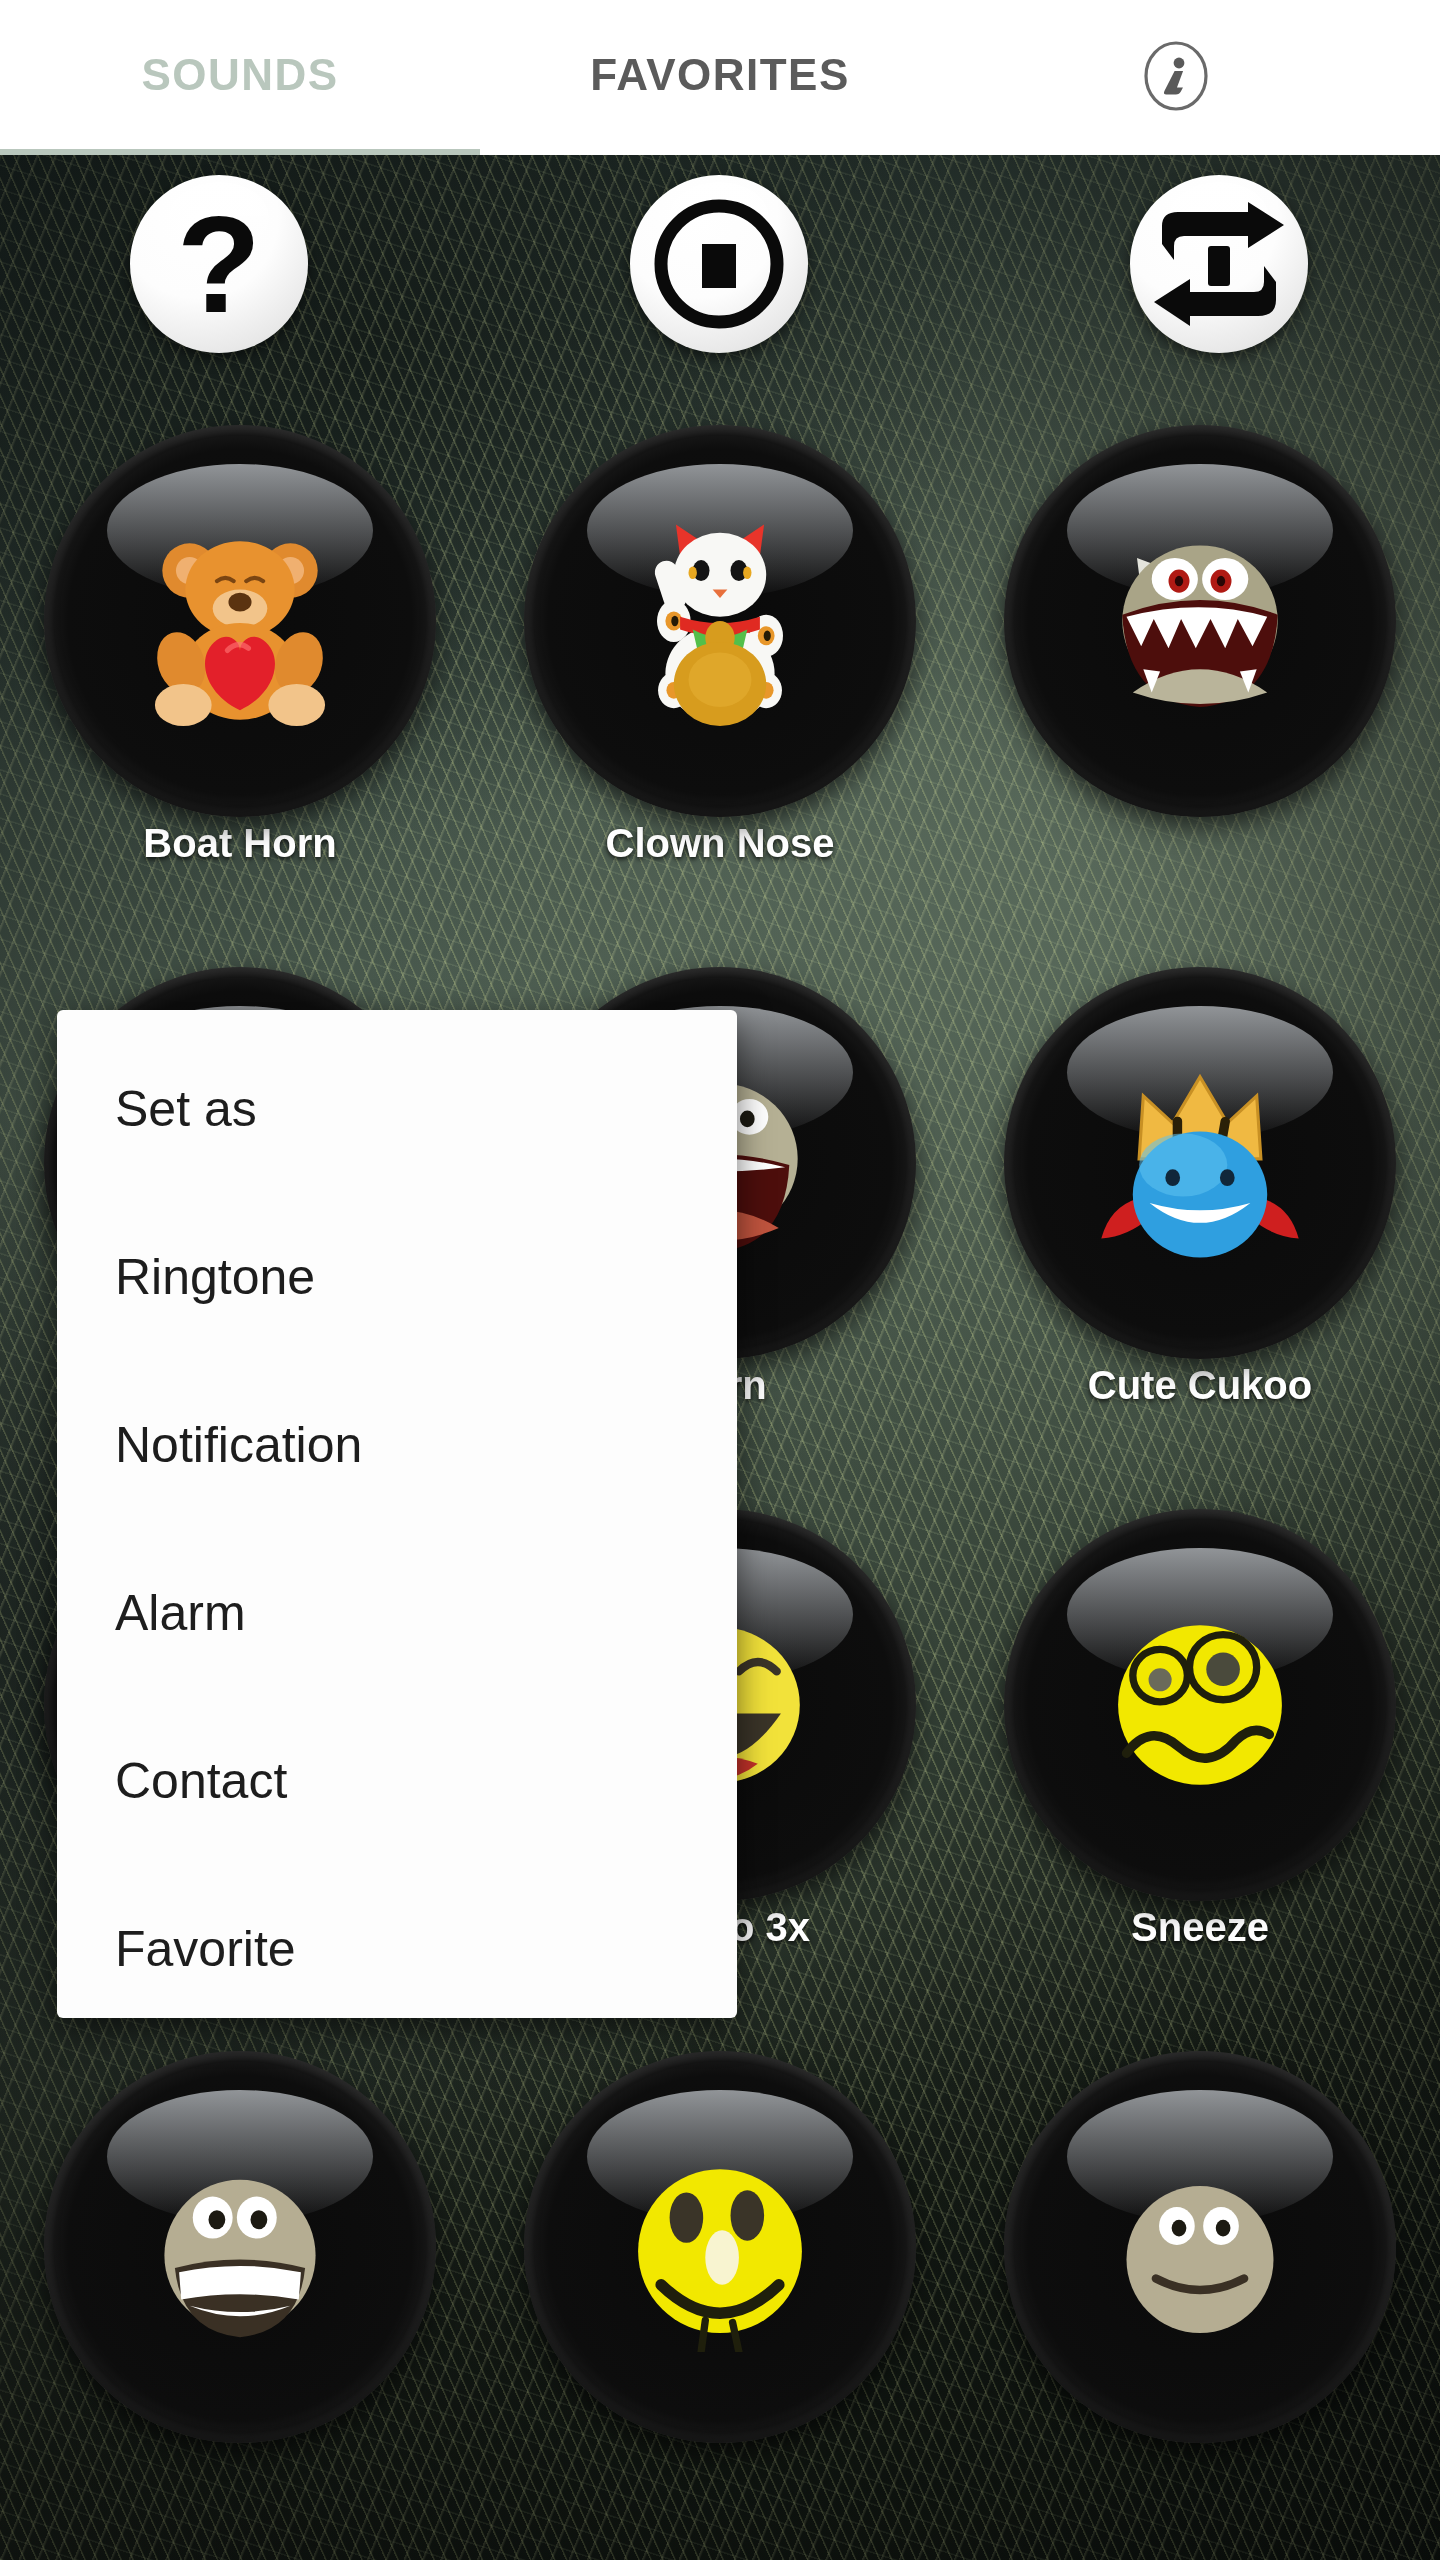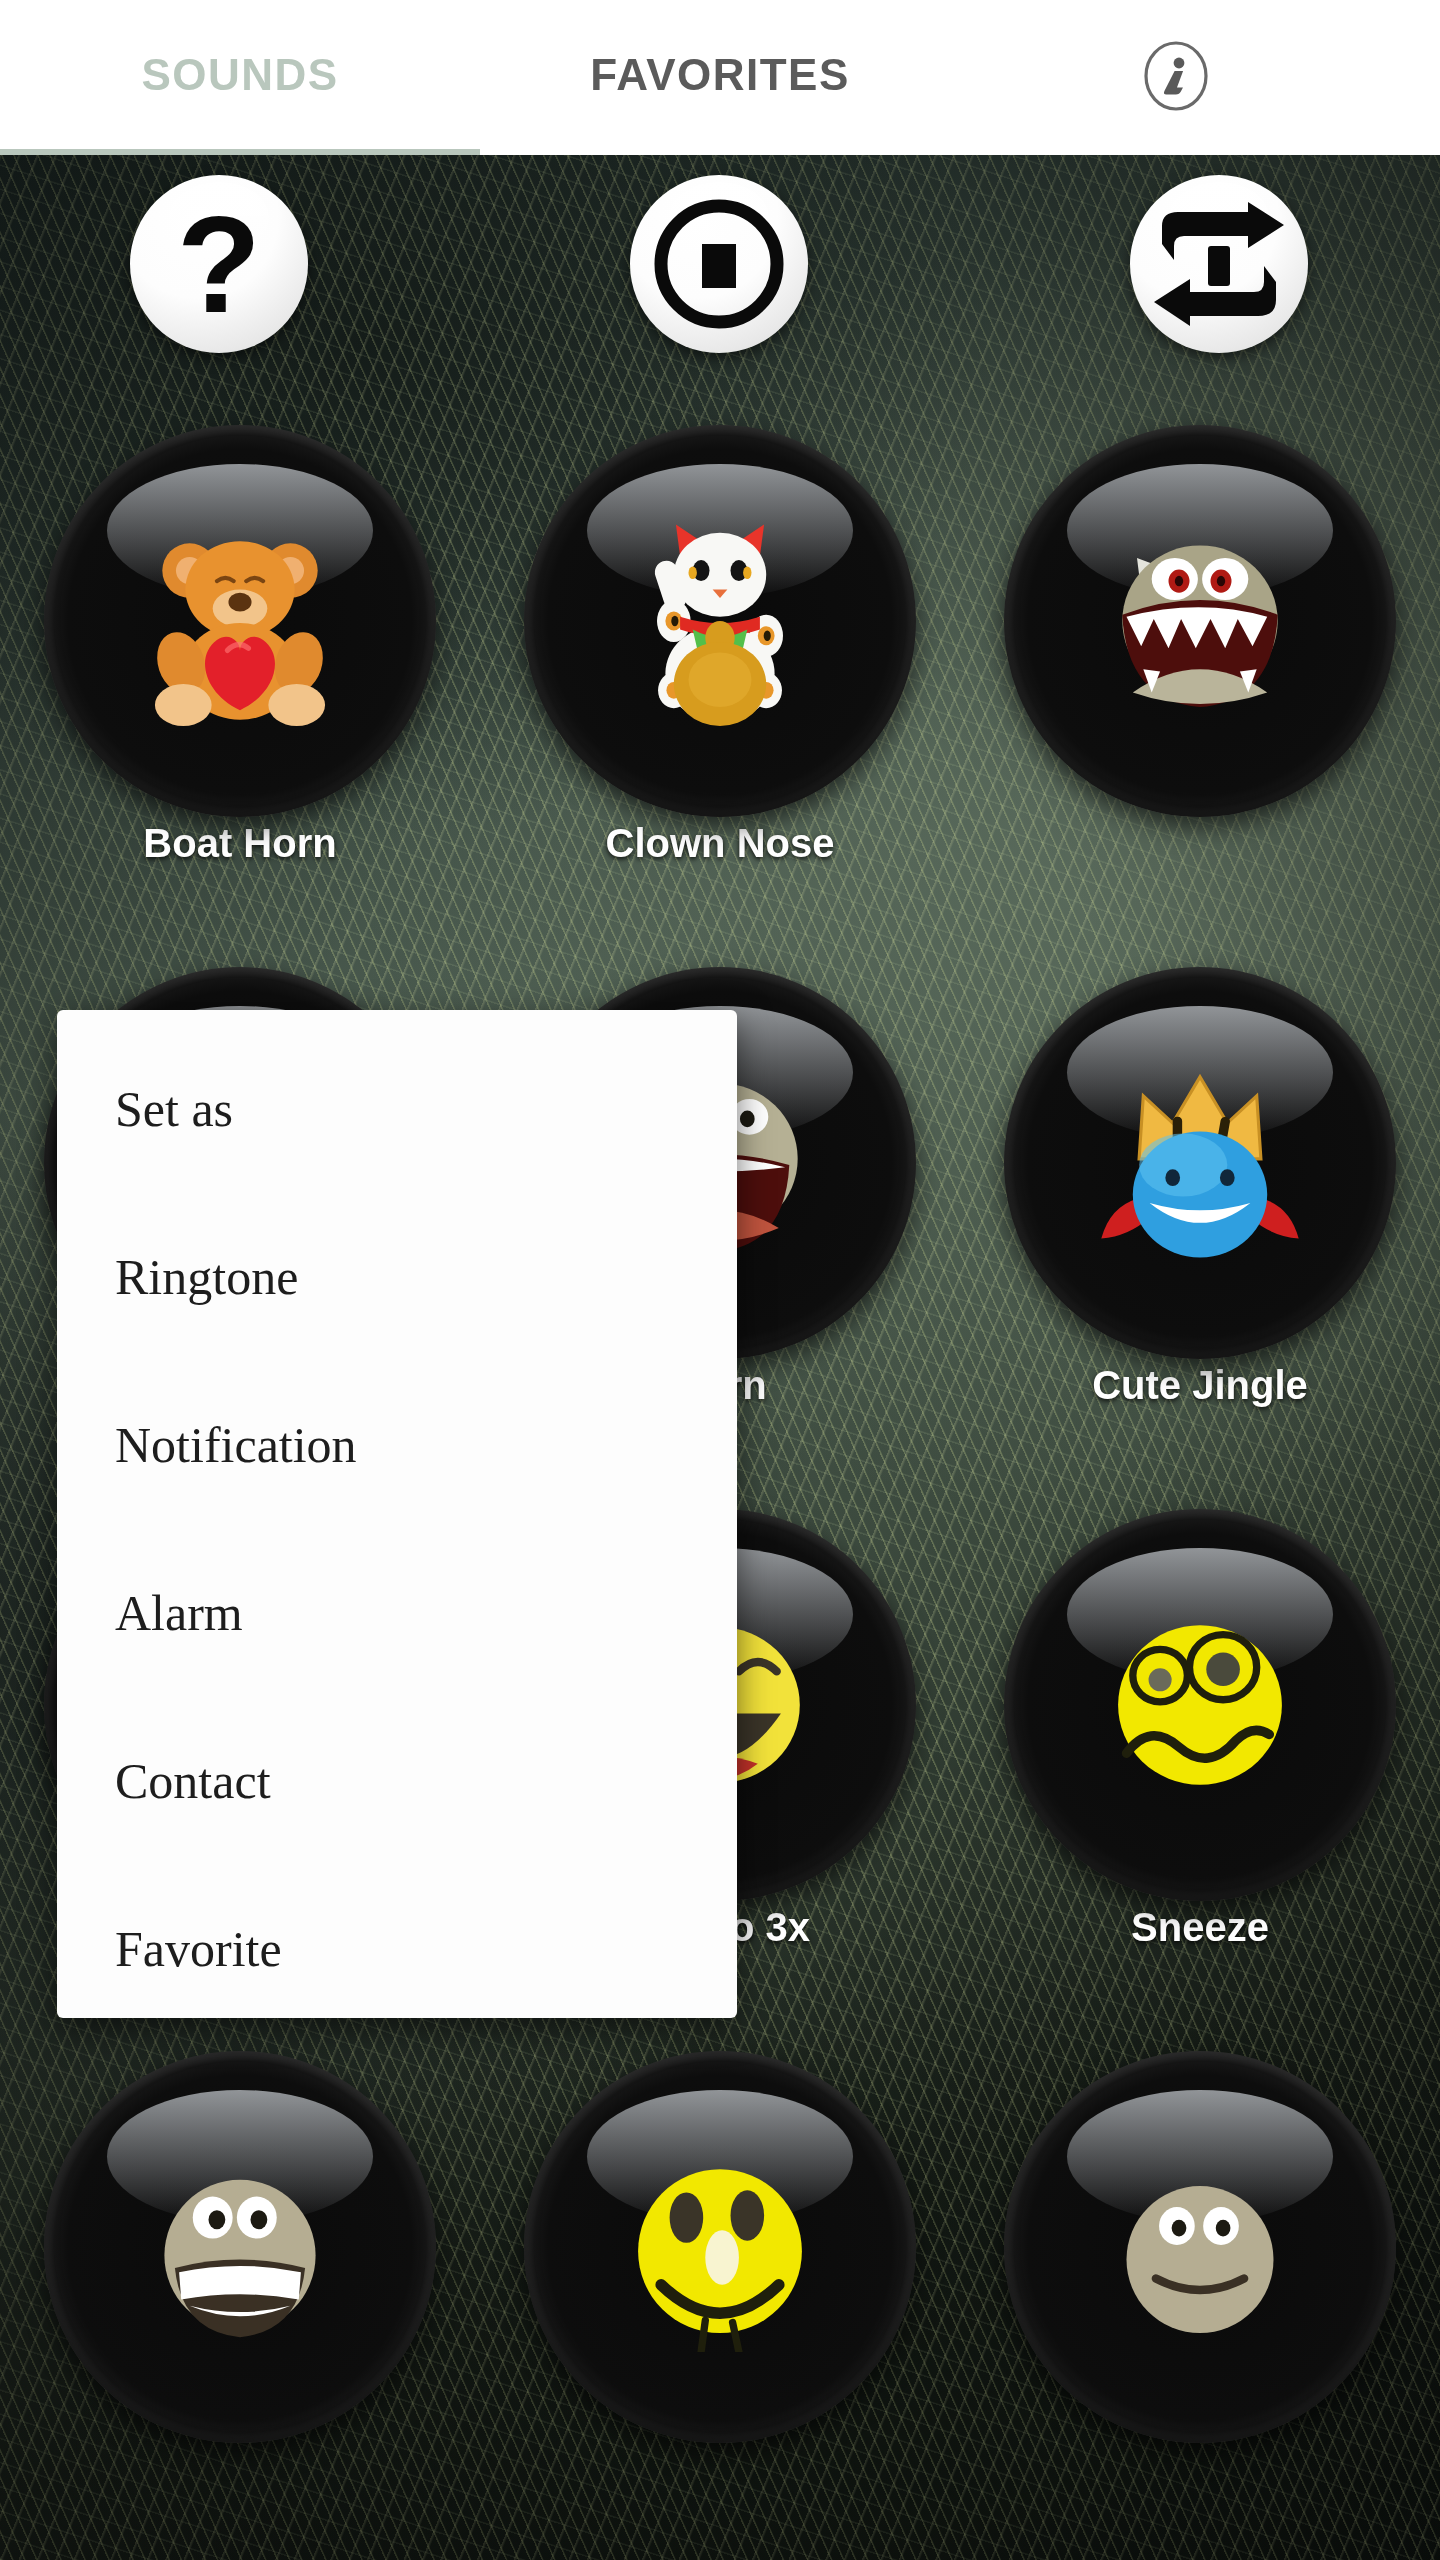--- a/index.html
+++ b/index.html
@@ -121,21 +121,20 @@
 
   
   #popup {
     position: absolute; left: 57px; top: 1010px;
     width: 680px; height: 1008px;
     background: #fdfdfd;
     border-radius: 6px;
     box-shadow: 0 10px 34px rgba(0,0,0,0.55);
     z-index: 30;
     padding: 0;
-    font-family: Liberation Serif, serif;
   }
   .menu-item {
     position: absolute; left: 58px;
     font-size: 50px; color: #1d1d1d; cursor: pointer;
     white-space: nowrap; line-height: 1;
   }
   .menu-item.header { cursor: default; }
   #mi-0 { top: 74px;  }
   #mi-1 { top: 242px; }
   #mi-2 { top: 410px; }
@@ -313,21 +312,21 @@
             <path d="M40 134 Q14 142 6 172 Q32 170 52 152 Z" fill="#cf1f1f"></path>
             <path d="M160 134 Q186 142 194 172 Q168 170 148 152 Z" fill="#cf1f1f"></path>
             <ellipse cx="100" cy="130" rx="64" ry="60" fill="#2f9fe0"></ellipse>
             <ellipse cx="84" cy="102" rx="42" ry="30" fill="#5fc2f0" opacity="0.55"></ellipse>
             <ellipse cx="74" cy="114" rx="7" ry="8" fill="#11273a"></ellipse>
             <ellipse cx="126" cy="114" rx="7" ry="8" fill="#11273a"></ellipse>
             <path d="M52 138 Q100 176 148 138 Q100 152 52 138 Z" fill="#ffffff"></path>
           </svg>
         </div>
       </div>
-      <div class="cell-label">Cute Jingle</div>
+      <div class="cell-label">Cute Cukoo</div>
     </div>
 
     <div class="cell" style="left:0px;   top:1354px;">
       <div class="pad">
         <div class="pad-art">
           <svg viewBox="0 0 200 200">
             <ellipse cx="100" cy="100" rx="74" ry="74" fill="#f2e23a"></ellipse>
             <ellipse cx="72" cy="70" rx="15" ry="20" fill="#2a2208"></ellipse>
             <ellipse cx="128" cy="70" rx="15" ry="20" fill="#2a2208"></ellipse>
             <ellipse cx="100" cy="142" rx="30" ry="36" fill="#3a3428"></ellipse>

